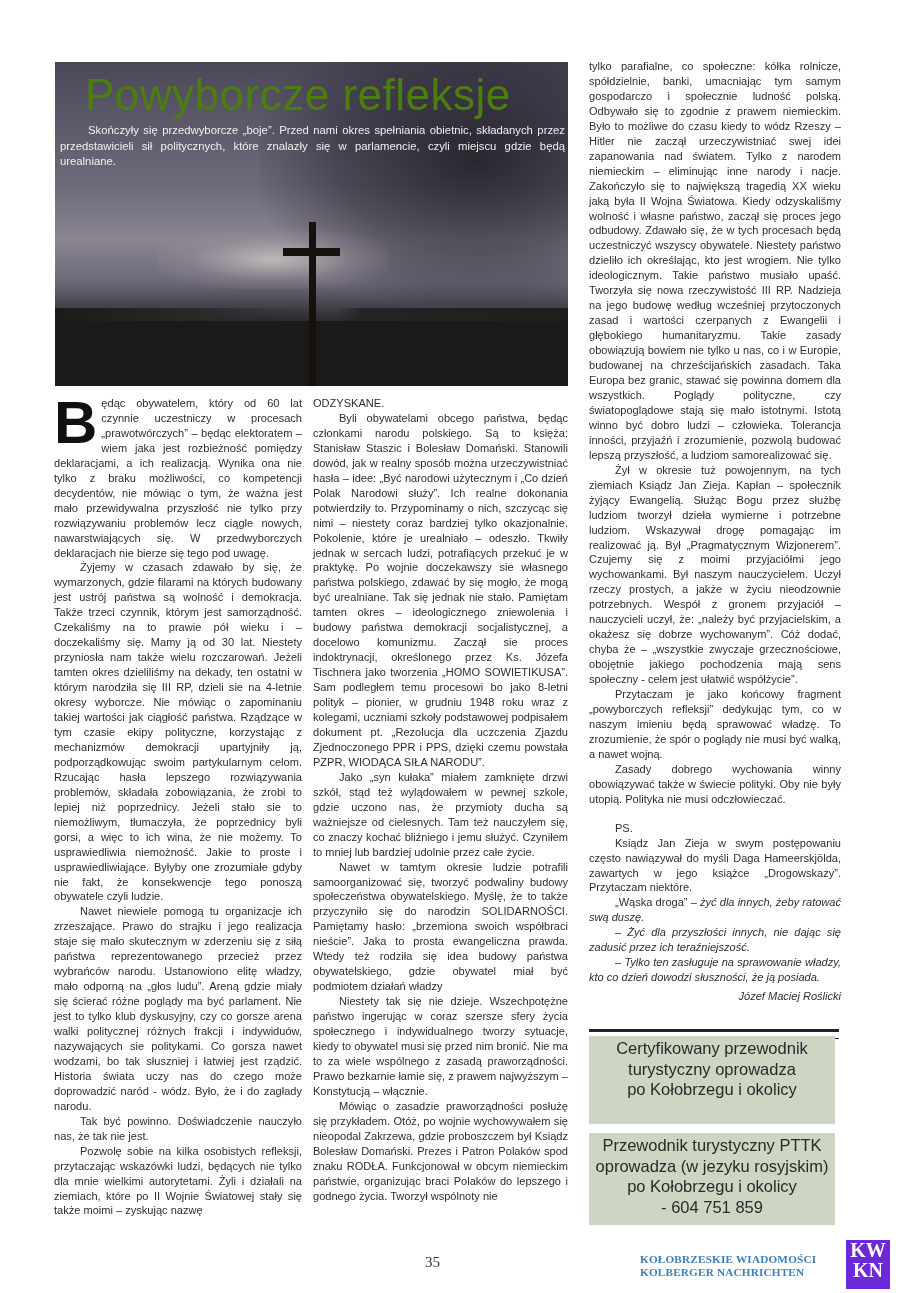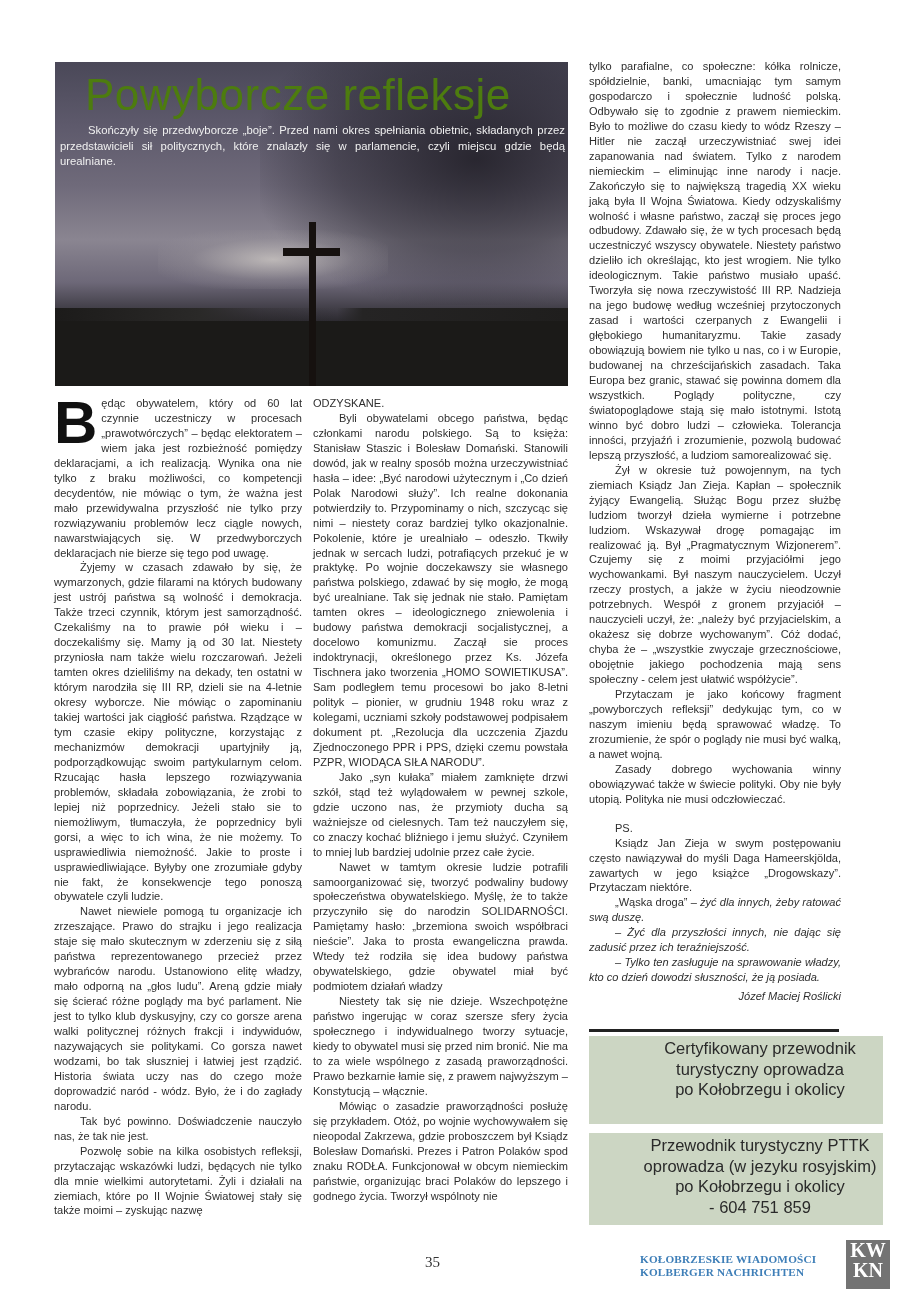--- a/index.html
+++ b/index.html
@@ -23,27 +23,27 @@
   .col p { margin:0; text-indent:26px; }
   .col p.noindent { text-indent:0; }
   .col1 { left:54px; top:396px; width:248px; }
   .col2 { left:313px; top:396px; width:255px; }
   .col3 { left:589px; top:59px; width:252px; }
   .dropcap { float:left; font-size:60px; line-height:46px; font-weight:bold; color:#111; margin:4px 4px 0 0; padding:0; font-family:"Liberation Sans", sans-serif; }
   .col1 p.first { text-indent:0; }
   .ital { font-style:italic; }
   .author { text-align:right; font-style:italic; margin-top:4px; }
   .rule { position:absolute; left:589px; top:1029px; width:250px; height:6px; border-top:3px solid #222; border-bottom:1px solid #222; }
-  .ad { position:absolute; left:589px; width:246px; background:#ccd6c3; text-align:center; font-size:16.5px; line-height:20.6px; color:#2a2a2a;padding-left:48px; }
+  .ad { position:absolute; left:589px; width:246px; background:#ccd6c3; text-align:center; font-size:16.5px; line-height:20.6px; color:#2a2a2a; }
   .ad1 { top:1036px; height:86px; padding-top:2px; }
   .ad2 { top:1133px; height:90px; padding-top:2px; }
   .ad div { white-space:nowrap; }
   .pagenum { position:absolute; left:425px; top:1254px; font-family:"Liberation Serif", serif; font-size:15px; color:#333; }
   .mast { position:absolute; left:640px; top:1253px; font-family:"Liberation Serif", serif; font-weight:bold; font-size:11.2px; line-height:13px; color:#3f7fb8; letter-spacing:0.2px; }
-  .logo { position:absolute; left:846px; top:1240px; width:44px; height:49px; background:#737373; color:#fff;
+  .logo { position:absolute; left:846px; top:1240px; width:44px; height:49px; background:#6d28d9; color:#fff;
           font-family:"Liberation Serif", serif; font-weight:bold; text-align:center; line-height:20px; font-size:20px; }
   .logo span { display:block; }
 </style>
 </head>
 <body>
 
 <div class="hero" title="Krzyż na tle burzowego nieba">
   <div class="cloud-dark"></div>
   <div class="glow"></div>
   <div class="trees"></div>

